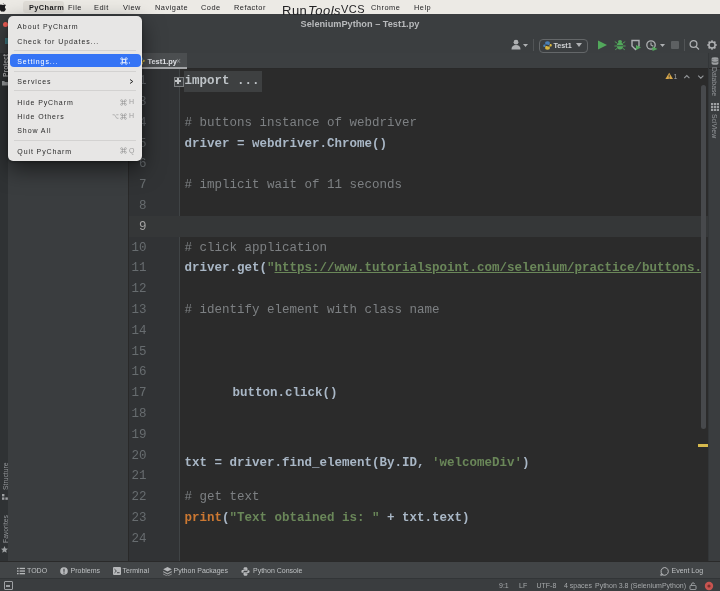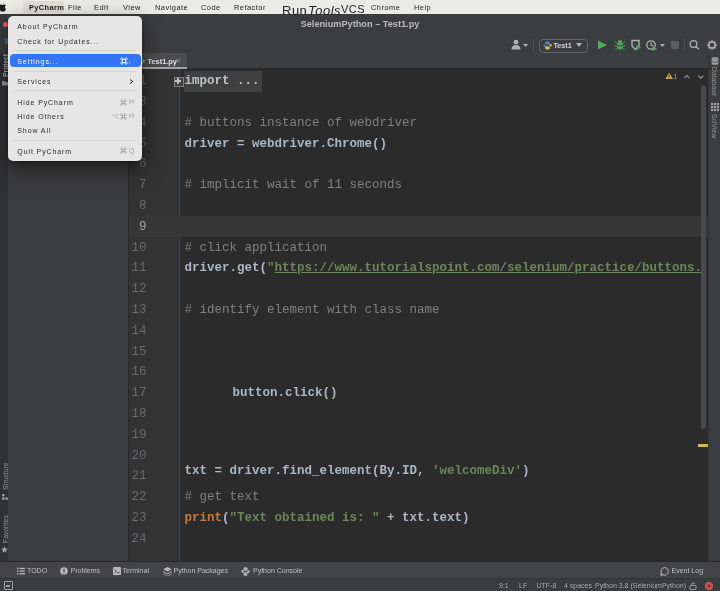--- a/index.html
+++ b/index.html
@@ -87,21 +87,21 @@
     <div class="a" style="left:56px;top:2.2px;width:78px;height:20.8px;background:#3e4041;"></div>
 
     <div class="row code" style="left:56.5px;top:2.2px;color:#bec3c7;">import ...</div>
     <div class="row cm" style="left:56.5px;top:43.8px;"># buttons instance of webdriver</div>
     <div class="row code" style="left:56.5px;top:64.6px;">driver = webdriver.Chrome()</div>
     <div class="row cm" style="left:56.5px;top:106.2px;"># implicit wait of 11 seconds</div>
     <div class="row cm" style="left:56.5px;top:168.6px;"># click application</div>
     <div class="row code" style="left:56.5px;top:189.4px;">driver.get(<span class="str">"<span style="text-decoration:underline;">https://www.tutorialspoint.com/selenium/practice/buttons.</span></span></div>
     <div class="row cm" style="left:56.5px;top:231px;"># identify element with class name</div>
     <div class="row code" style="left:56.5px;top:314.2px;margin-left:48px;">button.click()</div>
-    <div class="row code" style="left:56.5px;top:392px;font-family:Liberation Mono, monospace;">txt = driver.find_element(By.ID, <span class="str">'welcomeDiv'</span>)</div>
+    <div class="row code" style="left:56.5px;top:384px;font-family:Liberation Mono, monospace;">txt = driver.find_element(By.ID, <span class="str">'welcomeDiv'</span>)</div>
     <div class="row cm" style="left:56.5px;top:418.2px;"># get text</div>
     <div class="row code" style="left:56.5px;top:439px;"><span class="kw">print</span>(<span class="str">"Text obtained is: "</span> + txt.text)</div>
 
     <div class="a" style="left:536px;top:3px;">
       <svg width="46" height="14" viewBox="0 0 46 14">
         <path d="M5.2 0.8 L9 7 L1.4 7 Z" fill="#d9a84a"></path>
         <rect x="4.7" y="2.6" width="1" height="2.4" fill="#4a4337"></rect>
         <rect x="4.7" y="5.6" width="1" height="1" fill="#4a4337"></rect>
         <text x="9.5" y="7.2" font-family="Liberation Sans" font-size="7" fill="#a0a3a5">1</text>
         <path d="M20.2 6.2 L22.8 3.6 L25.4 6.2" stroke="#94979a" stroke-width="1.1" fill="none"></path>

